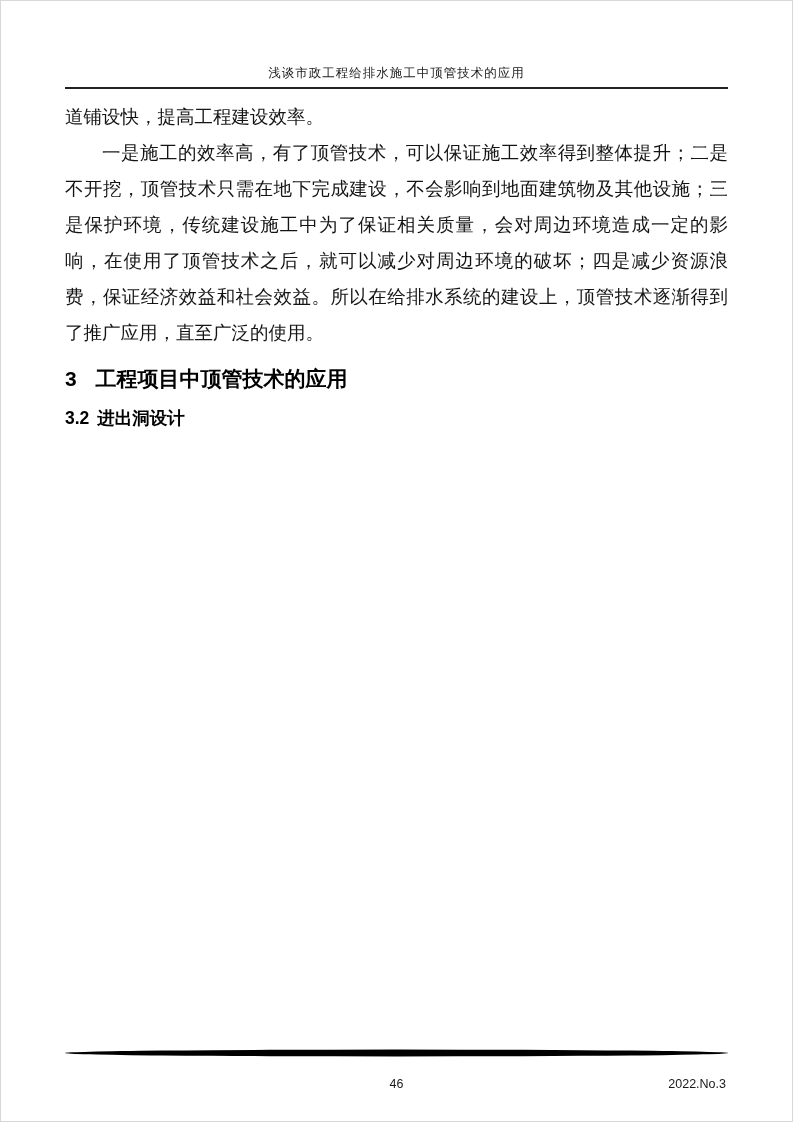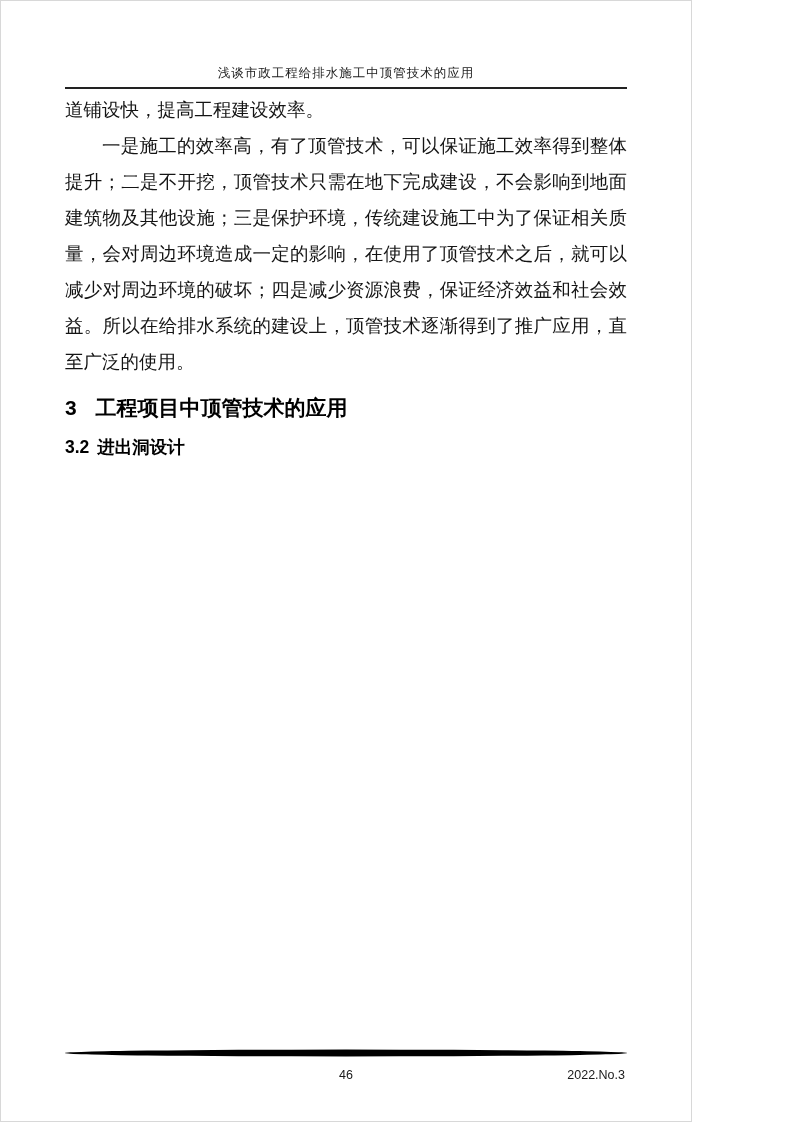--- a/index.html
+++ b/index.html
@@ -2,21 +2,21 @@
 <html><head>
 <meta charset="utf-8">
 <style>
   html, body {
     margin: 0;
     padding: 0;
     background: #ffffff;
   }
   .page {
     position: relative;
-    width: 692px;
+    width: 793px;
     height: 1122px;
     box-sizing: border-box;
     background: #ffffff;
     border: 1px solid #d8d8d8;
     overflow: hidden;
     color: #111;
   }
   
   .running-header {
     padding-top: 62px;
@@ -30,21 +30,21 @@
     letter-spacing: 1px;
   }
   .header-rule {
     margin: 6px 64px 0 64px;
     border-top: 2px solid #222222;
     height: 0;
   }
   
   .body-text {
     margin: 0 64px;
-    padding-top: 3px;
+    padding-top: 10px;
     font-family: "Liberation Serif", "DejaVu Serif", serif;
     font-size: 18.5px;
     line-height: 36px;
     text-align: justify;
     color: #141414;
   }
   .body-text p {
     margin: 0;
   }
   p.para {
@@ -84,21 +84,21 @@
     right: 64px;
     top: 1048px;
   }
   .footer-bar {
     display: block;
     width: 100%;
     height: 8px;
   }
   .footer-line {
     position: relative;
-    margin-top: 9px;
+    margin-top: 18px;
     height: 18px;
     font-family: "Liberation Sans", "DejaVu Sans", sans-serif;
     font-size: 12.5px;
     line-height: 18px;
     color: #1a1a1a;
   }
   .page-number {
     display: block;
     text-align: center;
   }

